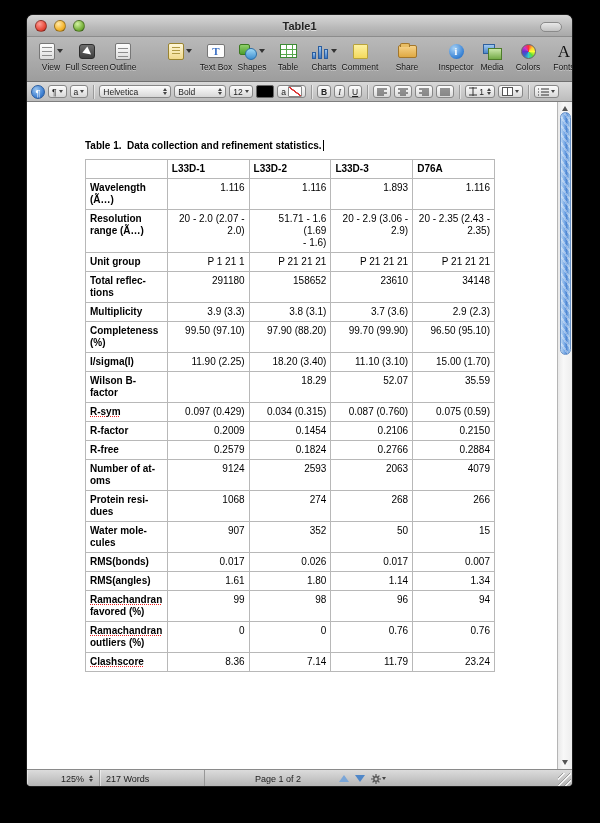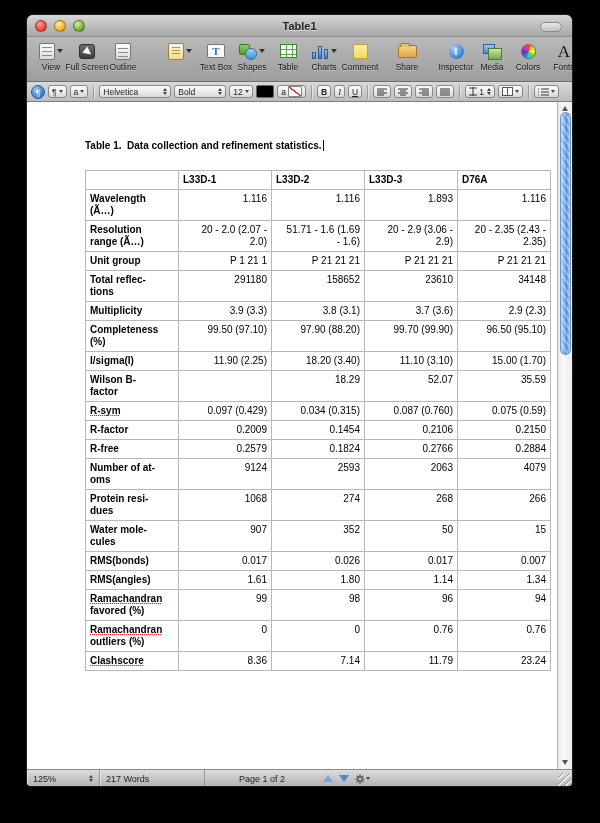--- a/index.html
+++ b/index.html
@@ -85,21 +85,21 @@
       linear-gradient(to top right,transparent 44%,#d33 46%,#d33 54%,transparent 56%),#fff;
       border:1px solid #888;border-radius:1px;}
   .fbtn.bld{font-weight:bold;} .fbtn.itl{font-style:italic;font-family:"Liberation Serif",serif;} .fbtn.und{text-decoration:underline;}
   .alicon{display:block;}
 
   
   .content{position:relative;height:667px;background:#fff;display:flex;}
   .docarea{flex:1;background:#fff;overflow:hidden;position:relative;}
   .doc-title{position:absolute;left:58px;top:38px;font-size:10px;font-weight:bold;color:#000;white-space:pre;}
   .caret{display:inline-block;width:1px;height:11px;background:#000;vertical-align:-2px;margin-left:1px;}
-  table.stats{position:absolute;left:58px;top:68px;width:466px;border-collapse:collapse;table-layout:fixed;
+  table.stats{position:absolute;left:58px;top:57px;width:410px;border-collapse:collapse;table-layout:fixed;
               font-size:10px;line-height:12px;color:#000;}
   table.stats th,table.stats td{border:1px solid #b8b8b8;padding:3px 4px;vertical-align:top;box-sizing:border-box;}
   table.stats thead th{text-align:left;font-weight:bold;font-size:10px;}
   table.stats tbody th{text-align:left;font-weight:bold;}
   table.stats td{text-align:right;white-space:pre-line;}
   .lbl-line{display:block;}
   .misspell{text-decoration:underline dotted #f02020;text-decoration-thickness:1px;text-underline-offset:1px;width:fit-content;}
 
   
   .scrollbar{width:15px;background:linear-gradient(90deg,#e9e9e9,#f8f8f8 40%,#ededed);border-left:1px solid #b5b5b5;
@@ -585,32 +585,32 @@
             <span class="tri-up"></span>
           </div>
         <div class="sb-thumb"></div>
         <div class="sb-arrow down">
             <span class="tri-down"></span>
           </div>
       </div>
     </div>
 
     <div class="statusbar">
-      <div class="seg" style="width:60px;justify-content:space-between">
+      <div class="seg" style="width:60px;justify-content:flex-end">
         <span>125%</span>
         <span class="updown">
             <i class="u"></i>
             <i class="d"></i>
           </span>
       </div>
       <div class="seg" style="width:92px">
         <span>217 Words</span>
       </div>
       <div class="pagearea">
-        <span style="margin-left:24px">Page 1 of 2</span>
+        <span style="margin-left:40px">Page 1 of 2</span>
         <span class="navtris">
           <span class="btri-up"></span>
           <span class="btri-down"></span>
           <span style="display:flex;align-items:center;gap:1px">
               <svg width="10" height="10" viewBox="0 0 10 10">
                 <circle cx="5" cy="5" r="2.2" fill="none" stroke="#555" stroke-width="1.4"></circle>
                 <g stroke="#555" stroke-width="1.2">
                   <line x1="5" y1="0" x2="5" y2="2"></line>
                   <line x1="5" y1="8" x2="5" y2="10"></line>
                   <line x1="0" y1="5" x2="2" y2="5"></line>

